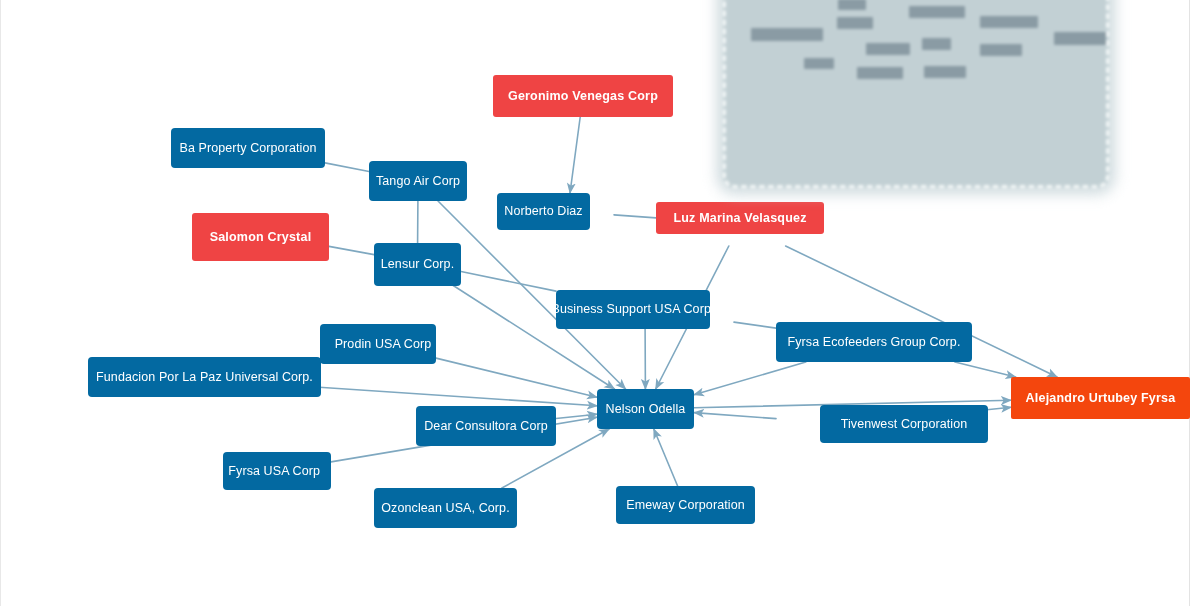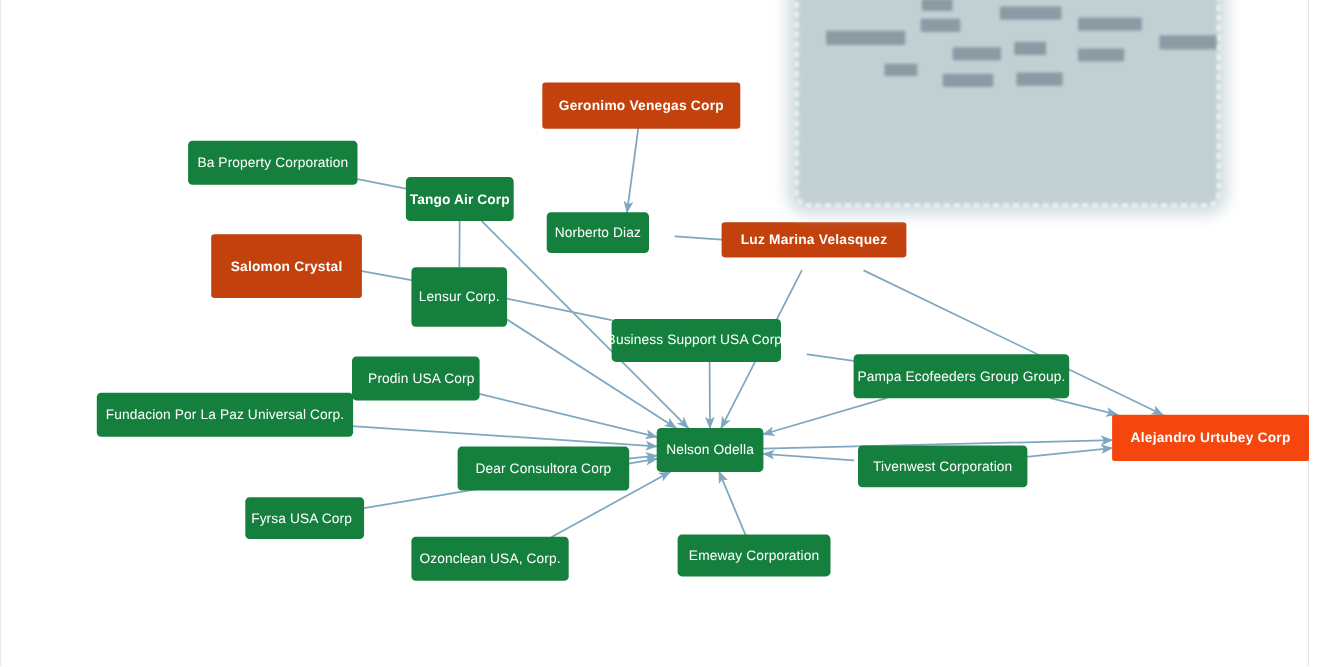--- a/index.html
+++ b/index.html
@@ -54,27 +54,27 @@
     text-align: center;
     border-radius: 4px;
     color: #ffffff;
     line-height: 1.15;
     padding: 0 11px;
     white-space: nowrap;
     cursor: pointer;
     user-select: none;
   }
   .node.company {
-    background: #15803d;
+    background: #0369a1;
     font-size: 12.5px;
     font-weight: 400;
     letter-spacing: .1px;
   }
   .node.person {
-    background: #c2410c;
+    background: #ef4444;
     font-size: 12.5px;
     font-weight: 700;
     letter-spacing: .2px;
     border-radius: 3px;
   }
   .node.focus {
     background: #f4460d;
     font-size: 12.5px;
     font-weight: 700;
     letter-spacing: .2px;
@@ -138,60 +138,60 @@
         <line x1="501.9" y1="488.0" x2="609.1" y2="429.0" stroke="#7fa8c0" stroke-width="1.6" stroke-linecap="round" marker-end="url(#arrowhead)"></line>
         <line x1="677.6" y1="486.0" x2="653.8" y2="429.0" stroke="#7fa8c0" stroke-width="1.6" stroke-linecap="round" marker-end="url(#arrowhead)"></line>
         <line x1="776.0" y1="418.6" x2="694.0" y2="412.6" stroke="#7fa8c0" stroke-width="1.6" stroke-linecap="round" marker-end="url(#arrowhead)"></line>
         <line x1="924.0" y1="416.3" x2="1011.0" y2="407.3" stroke="#7fa8c0" stroke-width="1.6" stroke-linecap="round" marker-end="url(#arrowhead)"></line>
         <line x1="694.0" y1="407.8" x2="1011.0" y2="400.2" stroke="#7fa8c0" stroke-width="1.6" stroke-linecap="round" marker-end="url(#arrowhead)"></line>
       </svg>
     <div id="node-layer">
         <div class="node company" style="left: 171px; top: 128px; width: 154px; height: 40px;">
           <span>Ba Property Corporation</span>
         </div>
-        <div class="node company" style="left: 369px; top: 161px; width: 98px; height: 40px; font-weight: bold;">
+        <div class="node company" style="left: 369px; top: 161px; width: 98px; height: 40px;">
           <span>Tango Air Corp</span>
         </div>
         <div class="node person" style="left: 493px; top: 75px; width: 180px; height: 42px;">
           <span>Geronimo Venegas Corp</span>
         </div>
         <div class="node company" style="left: 497px; top: 193px; width: 93px; height: 37px;">
           <span>Norberto Diaz</span>
         </div>
-        <div class="node person" style="left: 192px; top: 213px; width: 137px; height: 58px;">
+        <div class="node person" style="left: 192px; top: 213px; width: 137px; height: 48px;">
           <span>Salomon Crystal</span>
         </div>
         <div class="node person" style="left: 656px; top: 202px; width: 168px; height: 32px;">
           <span>Luz Marina Velasquez</span>
         </div>
-        <div class="node company" style="left: 374px; top: 243px; width: 87px; height: 54px; justify-content: center;">
+        <div class="node company" style="left: 374px; top: 243px; width: 87px; height: 43px; justify-content: center;">
           <span>Lensur Corp.</span>
         </div>
         <div class="node company" style="left: 556px; top: 290px; width: 154px; height: 39px;">
           <span>Business Support USA Corp.</span>
         </div>
         <div class="node company" style="left: 776px; top: 322px; width: 196px; height: 40px;">
-          <span>Pampa Ecofeeders Group Group.</span>
+          <span>Fyrsa Ecofeeders Group Corp.</span>
         </div>
         <div class="node company" style="left: 320px; top: 324px; width: 116px; height: 40px; padding-left: 21px;">
           <span>Prodin USA Corp</span>
         </div>
         <div class="node company" style="left: 49px; top: 357px; width: 233px; height: 40px; margin-left: 39px;">
           <span>Fundacion Por La Paz Universal Corp.</span>
         </div>
         <div class="node focus" style="left: 1011px; top: 377px; width: 179px; height: 42px;">
-          <span>Alejandro Urtubey Corp</span>
+          <span>Alejandro Urtubey Fyrsa</span>
         </div>
         <div class="node company" style="left: 597px; top: 389px; width: 97px; height: 40px;">
           <span>Nelson Odella</span>
         </div>
-        <div class="node company" style="left: 780px; top: 405px; width: 154px; height: 38px;">
+        <div class="node company" style="left: 820px; top: 405px; width: 168px; height: 38px;">
           <span>Tivenwest Corporation</span>
         </div>
-        <div class="node company" style="left: 416px; top: 406px; width: 156px; height: 40px;">
+        <div class="node company" style="left: 416px; top: 406px; width: 140px; height: 40px;">
           <span>Dear Consultora Corp</span>
         </div>
         <div class="node company" style="left: 223px; top: 452px; width: 108px; height: 38px; justify-content: flex-end;">
           <span>Fyrsa USA Corp</span>
         </div>
         <div class="node company" style="left: 616px; top: 486px; width: 139px; height: 38px;">
           <span>Emeway Corporation</span>
         </div>
         <div class="node company" style="left: 374px; top: 488px; width: 143px; height: 40px;">
           <span>Ozonclean USA, Corp.</span>

